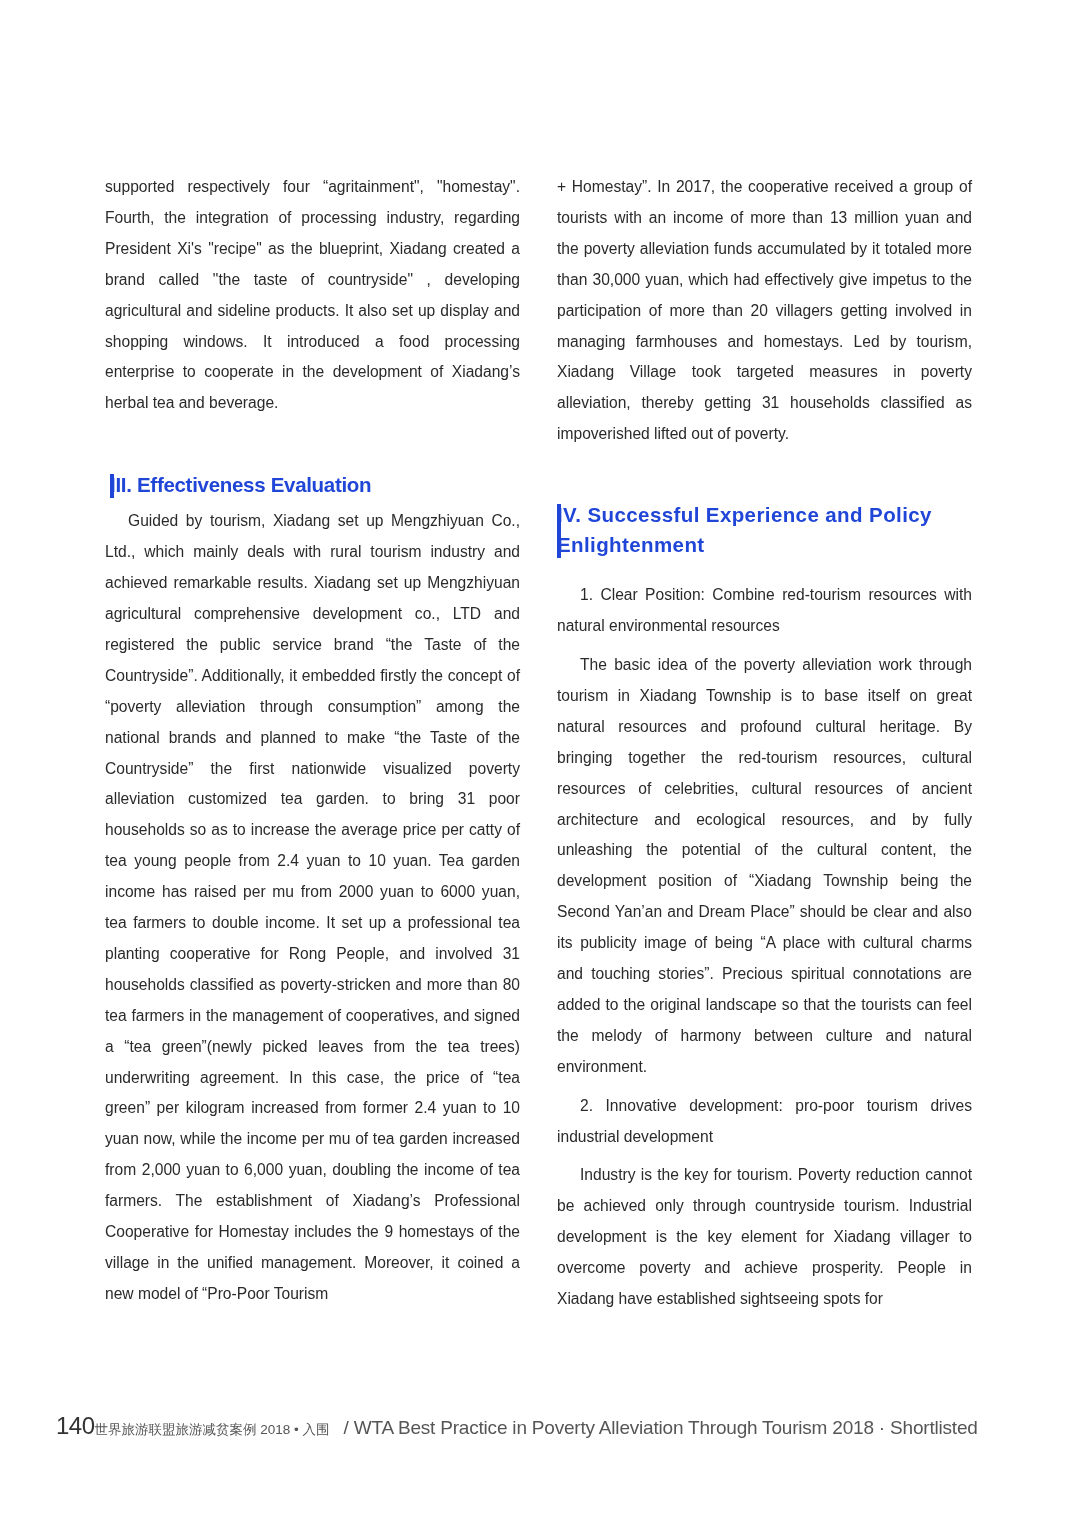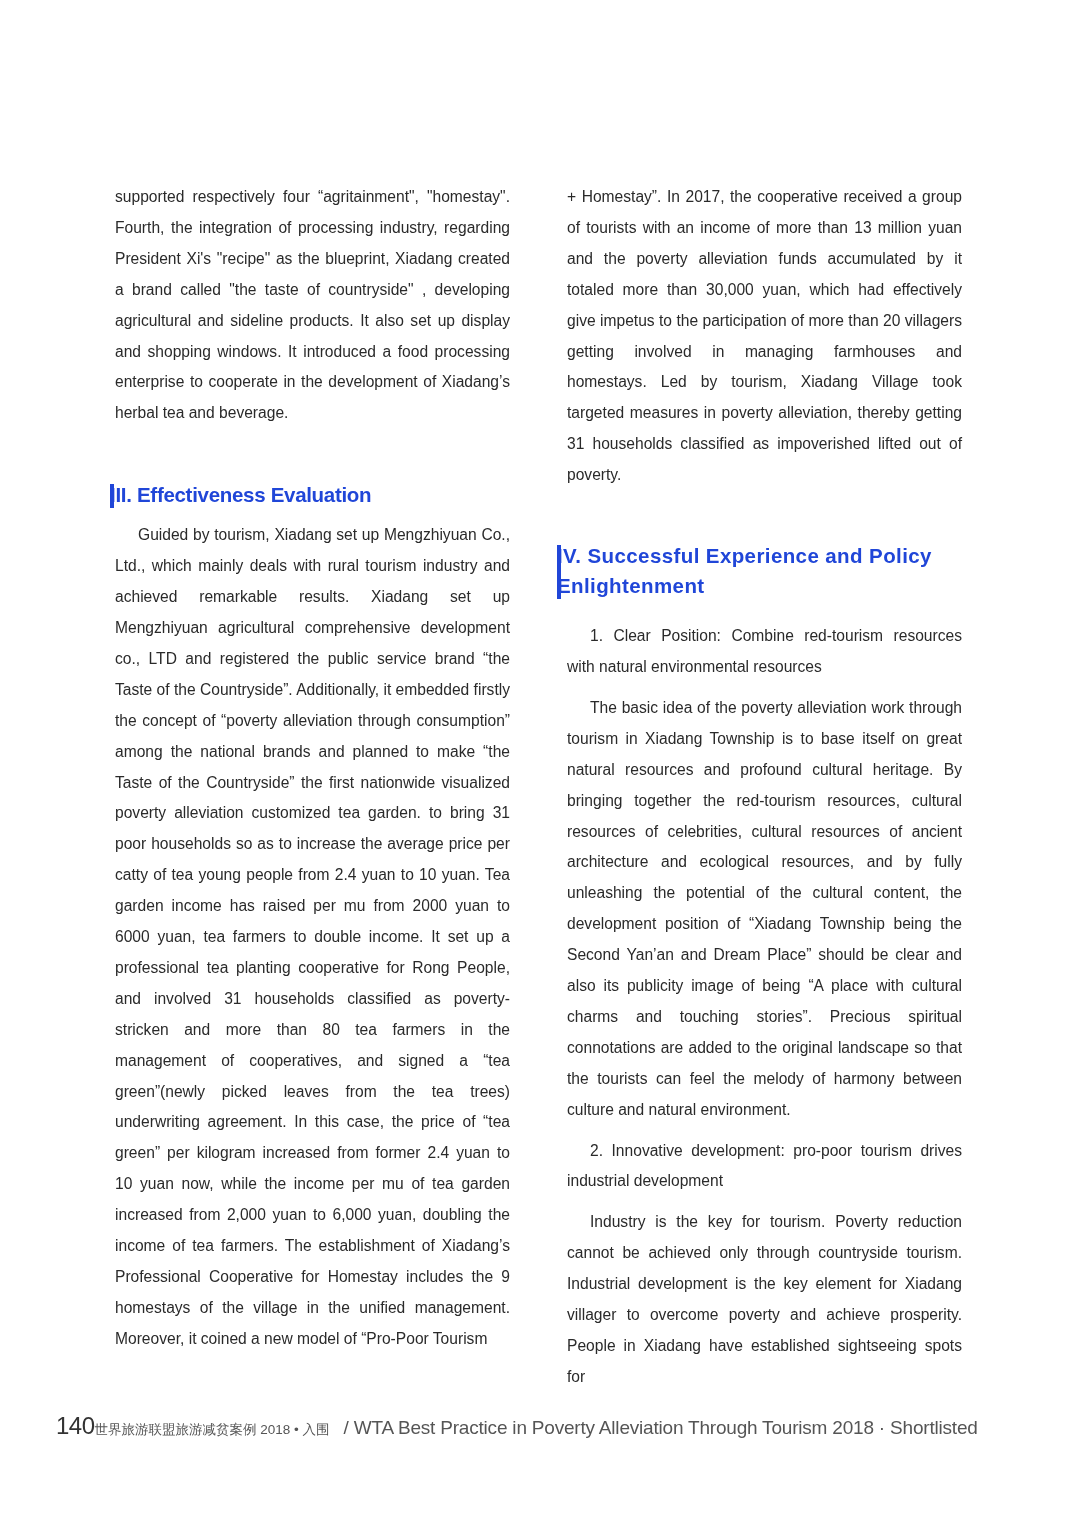--- a/index.html
+++ b/index.html
@@ -7,21 +7,21 @@
     width: 1080px; height: 1518px; position: relative; overflow: hidden;
     font-family: "Liberation Sans", "DejaVu Sans", sans-serif;
     color: #2a2a2a;
   }
   .col {
     position: absolute; top: 172px; width: 415px;
     font-size: 15.6px; line-height: 30.9px; text-align: justify;
   }
   .col-left { left: 105px; }
   .col-right { left: 557px; }
-  .col p { margin: 10px; }
+  .col p { margin: 0; }
   .indent { text-indent: 23px; }
   .heading {
     position: relative; color: #2046d8; font-weight: bold;
     font-size: 20.5px; line-height: 30px; 
     letter-spacing: -0.3px;
   }
   .heading .bar {
     position: absolute; left: 0; top: 4px; bottom: 2px; width: 4px;
     background: #2046d8;
   }

